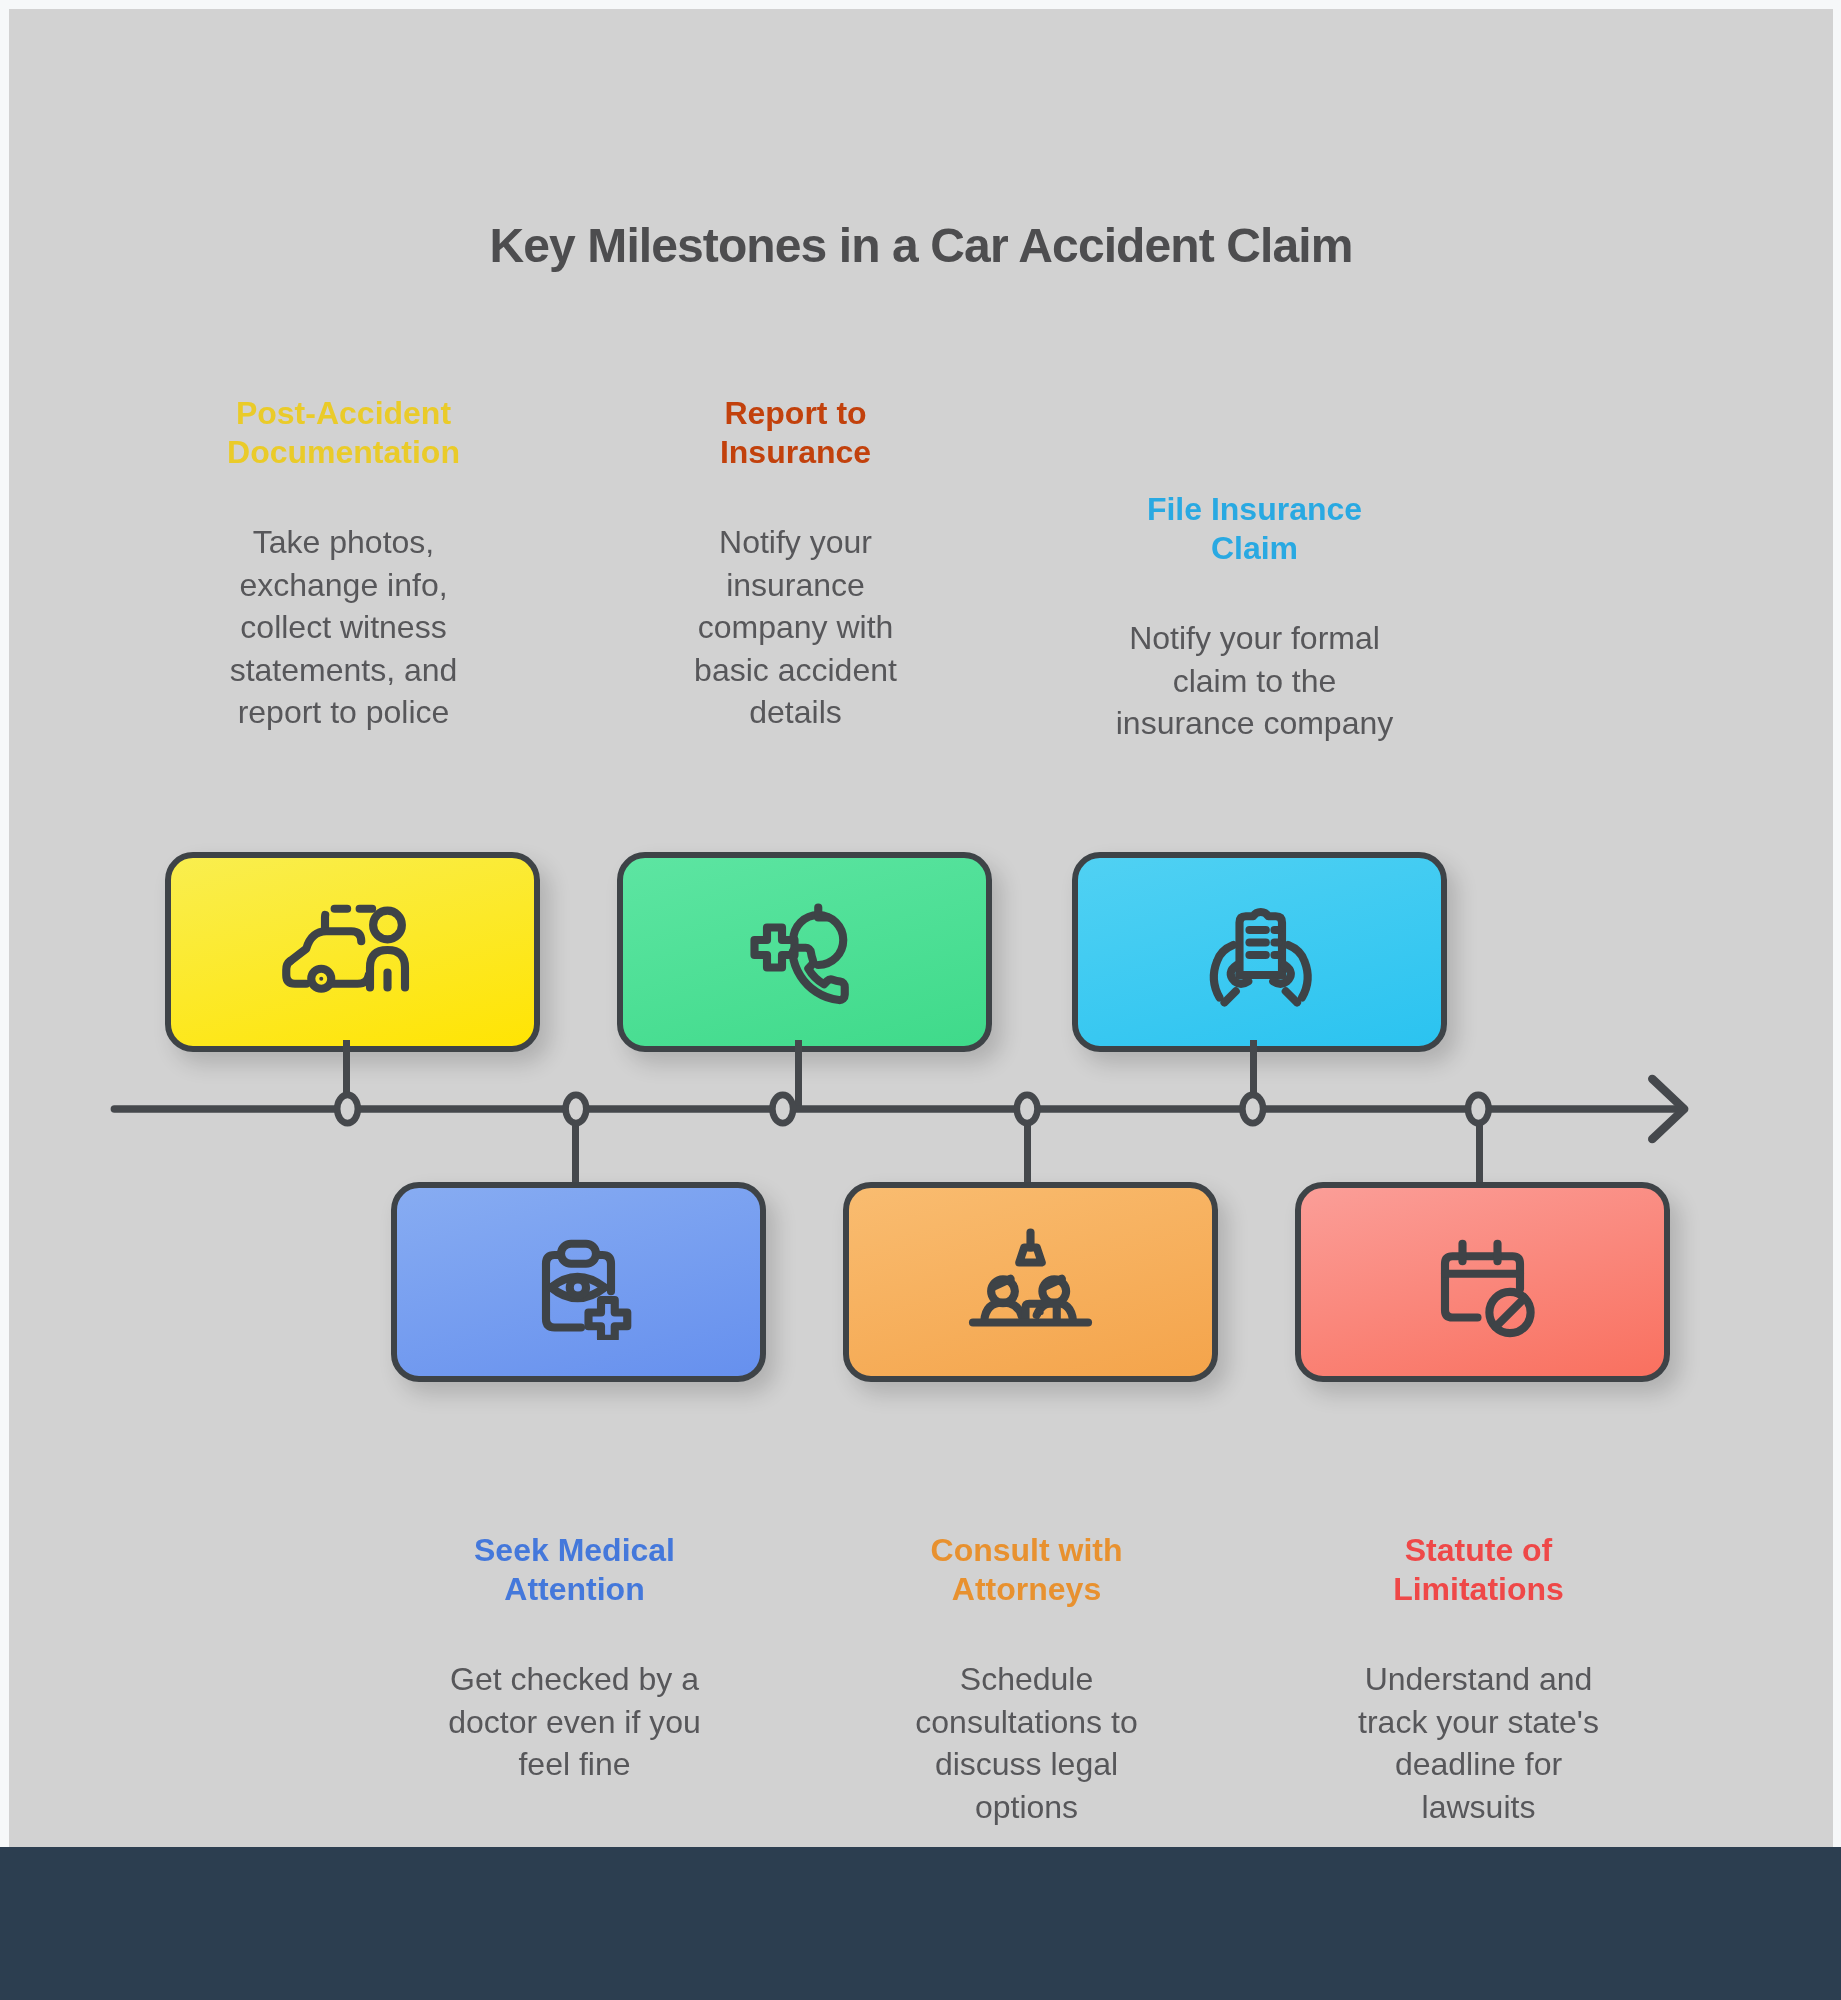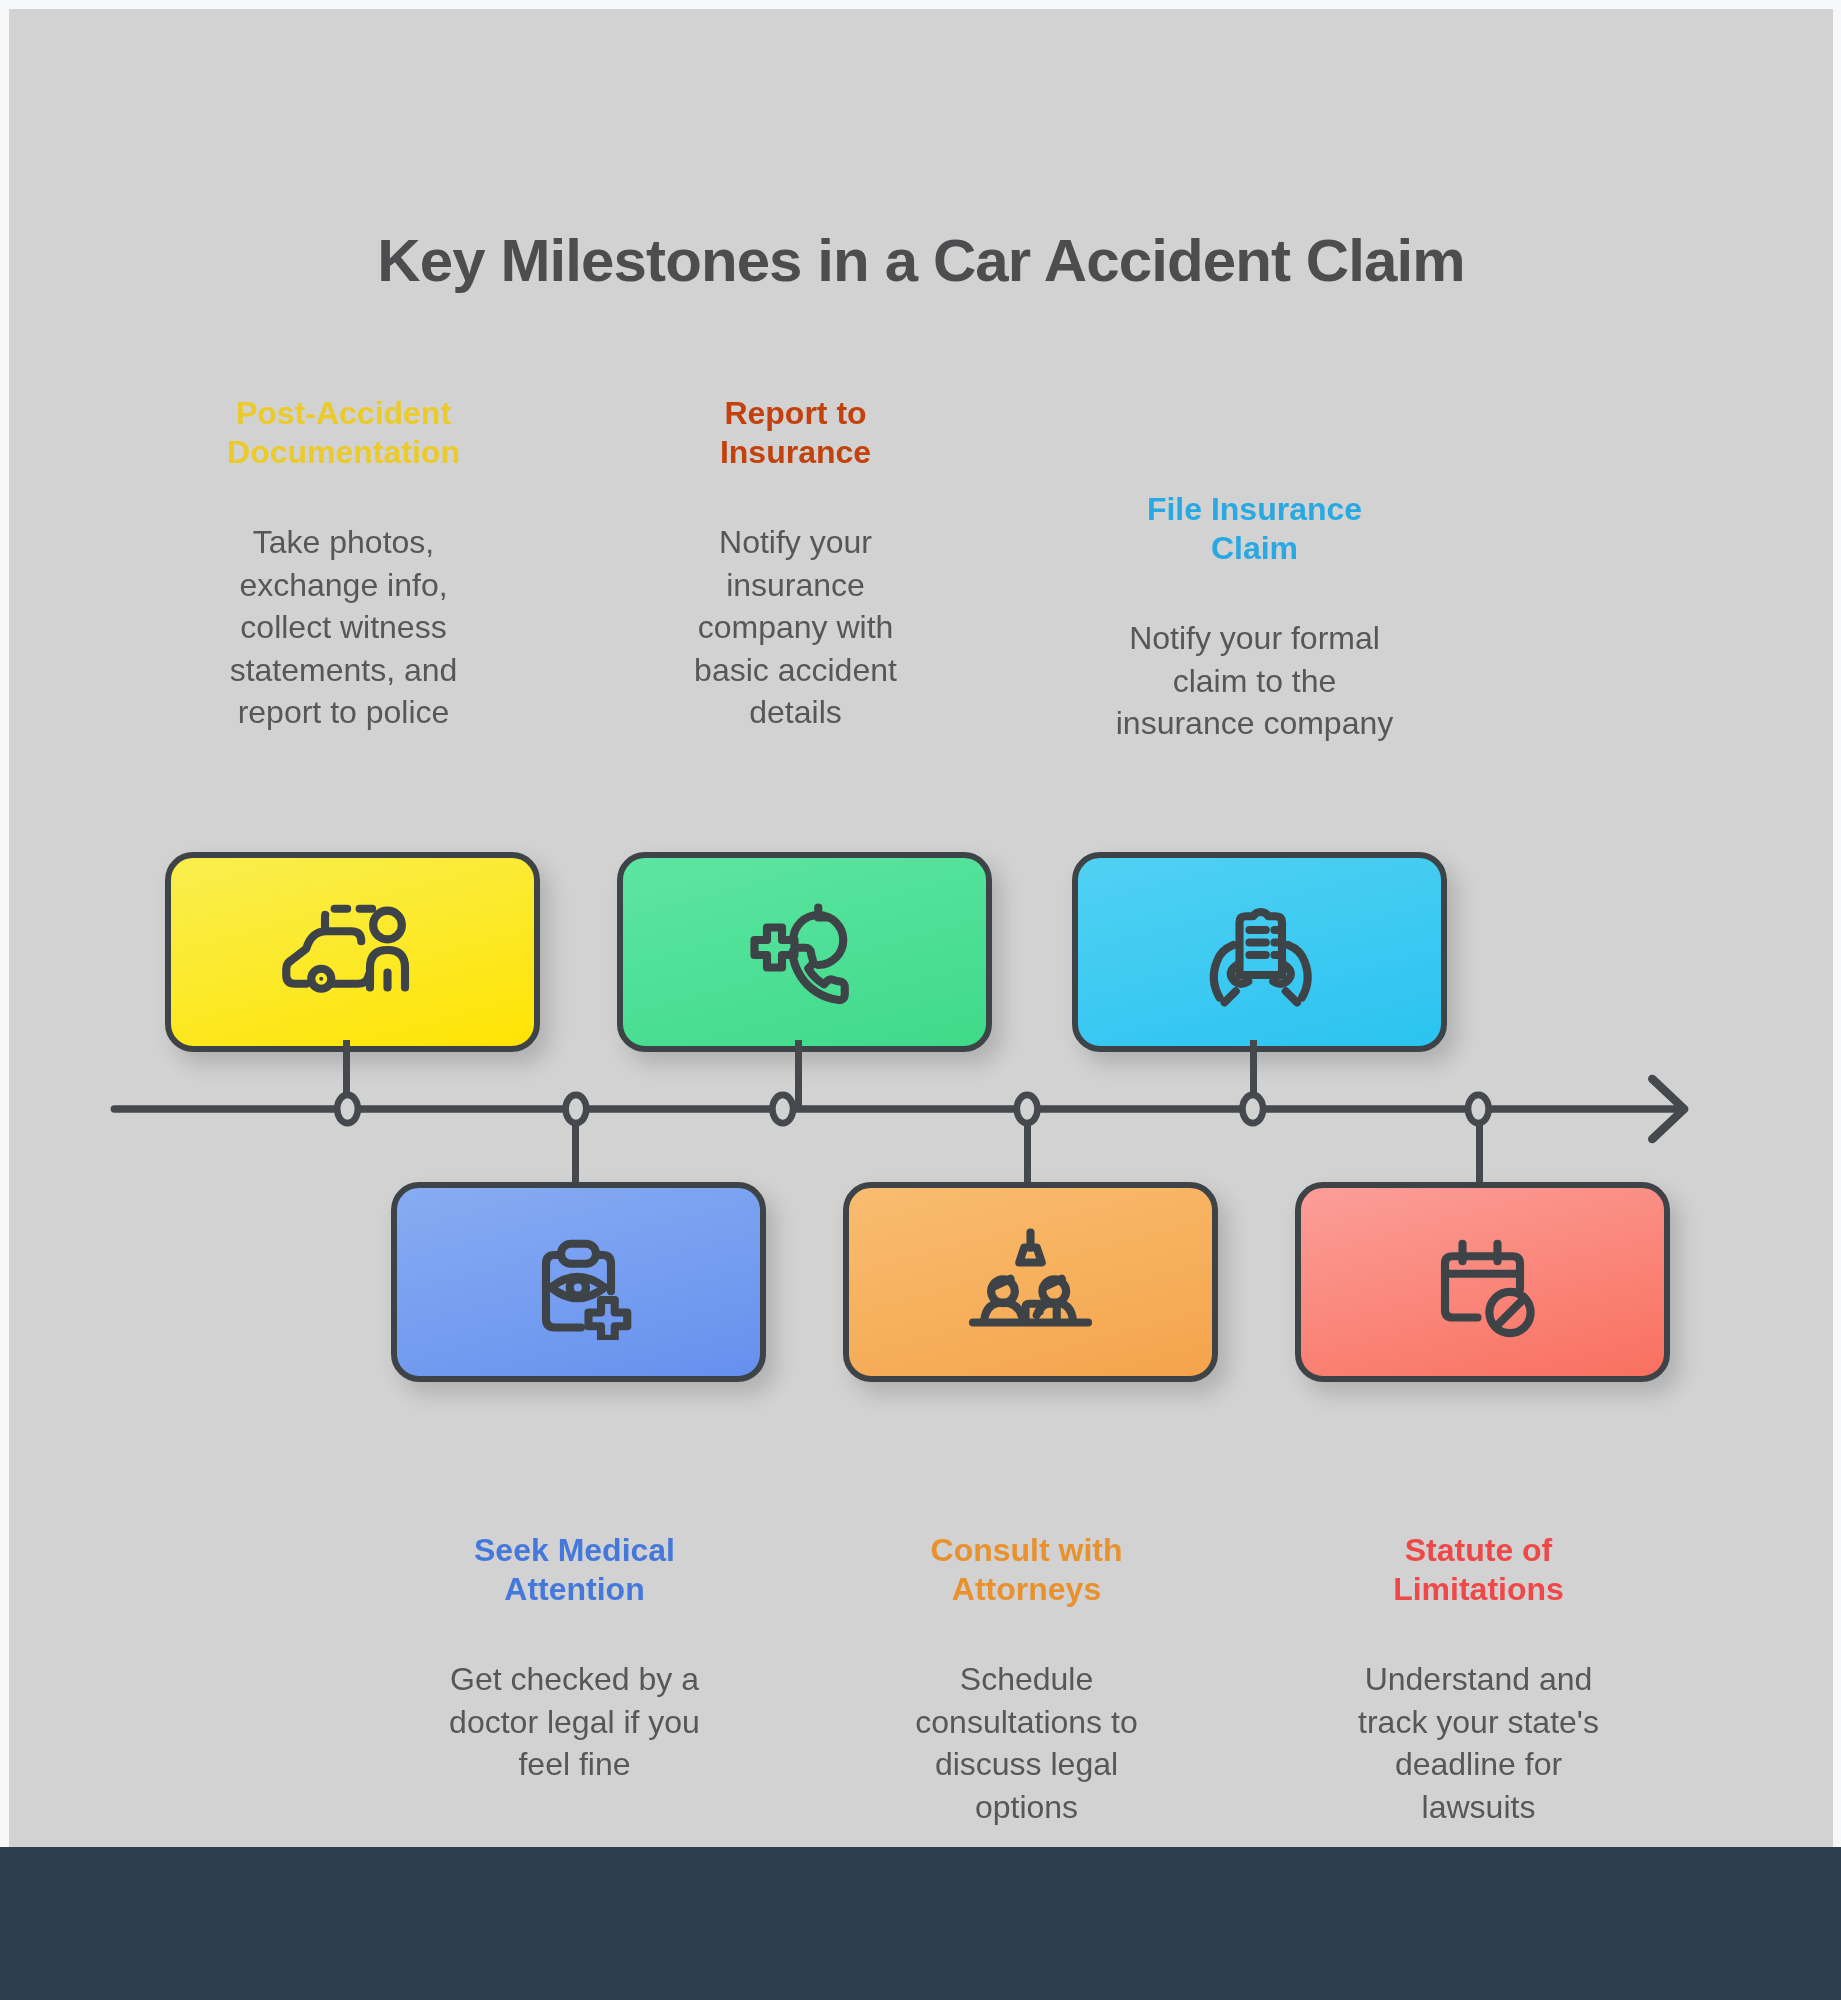--- a/index.html
+++ b/index.html
@@ -1,21 +1,21 @@
 <!DOCTYPE html>
 <html style="font-size:15px"><head>
 <meta charset="utf-8">
 <style>
   html,body{margin:0;padding:0;}
   body{font-family:"Liberation Sans", sans-serif; background:#e9ecee;}
   .canvas{position:relative; width:1842px; height:2000px; background:#f6f8f9; overflow:hidden;}
   .gray-panel{position:absolute; left:9.4px; top:9.4px; right:9.4px; height:1838px; background:#d2d2d2;}
   .footer-bar{position:absolute; left:0; bottom:0; width:100%; height:153px;}
   .main-title{position:absolute; left:0; top:186px; width:100%; text-align:center;
-    font-size:60px; font-weight:700; letter-spacing:-0.9px;}
+    font-size:48px; font-weight:700; letter-spacing:-0.9px;}
   .ms-text{position:absolute; text-align:center; white-space:pre-line;}
   .ms-title{font-size:32px; font-weight:700; line-height:1.22; white-space:pre-line; margin:0 0 32px 0;}
   .ms-body{font-size:32px; line-height:1.33; white-space:pre-line;}
   .ms-box{position:absolute; width:363px; height:188px; border:6.6px solid #3e4347; border-radius:28px;
     box-shadow:9.4px 11.3px 21px rgba(0,0,0,0.16); display:flex; align-items:center; justify-content:center;}
   .connector{position:absolute; width:6.6px; background:#45484c;}
   .timeline-svg{position:absolute; left:94px; top:1062px;}
   .icon-svg{display:block;}
 </style>
 </head>
@@ -151,21 +151,21 @@
     <ellipse cx="731" cy="50" rx="11" ry="15" fill="#d2d2d2" stroke-width="7"></ellipse>
     <ellipse cx="991" cy="50" rx="11" ry="15" fill="#d2d2d2" stroke-width="7"></ellipse>
     <ellipse cx="1231" cy="50" rx="11" ry="15" fill="#d2d2d2" stroke-width="7"></ellipse>
     <ellipse cx="1471" cy="50" rx="11" ry="15" fill="#d2d2d2" stroke-width="7"></ellipse>
   </svg>
 
   <div class="ms-text" style="left:386px; top:1514px; width:377px;">
     <div class="ms-title" style="color: rgb(68, 120, 219);">Seek Medical
 Attention</div>
     <div class="ms-body" style="color: rgb(87, 87, 90);">Get checked by a
-doctor legal if you
+doctor even if you
 feel fine</div>
   </div>
 
   <div class="ms-text" style="left:838px; top:1514px; width:377px;">
     <div class="ms-title" style="color: rgb(232, 145, 47);">Consult with
 Attorneys</div>
     <div class="ms-body" style="color: rgb(87, 87, 90);">Schedule
 consultations to
 discuss legal
 options</div>

